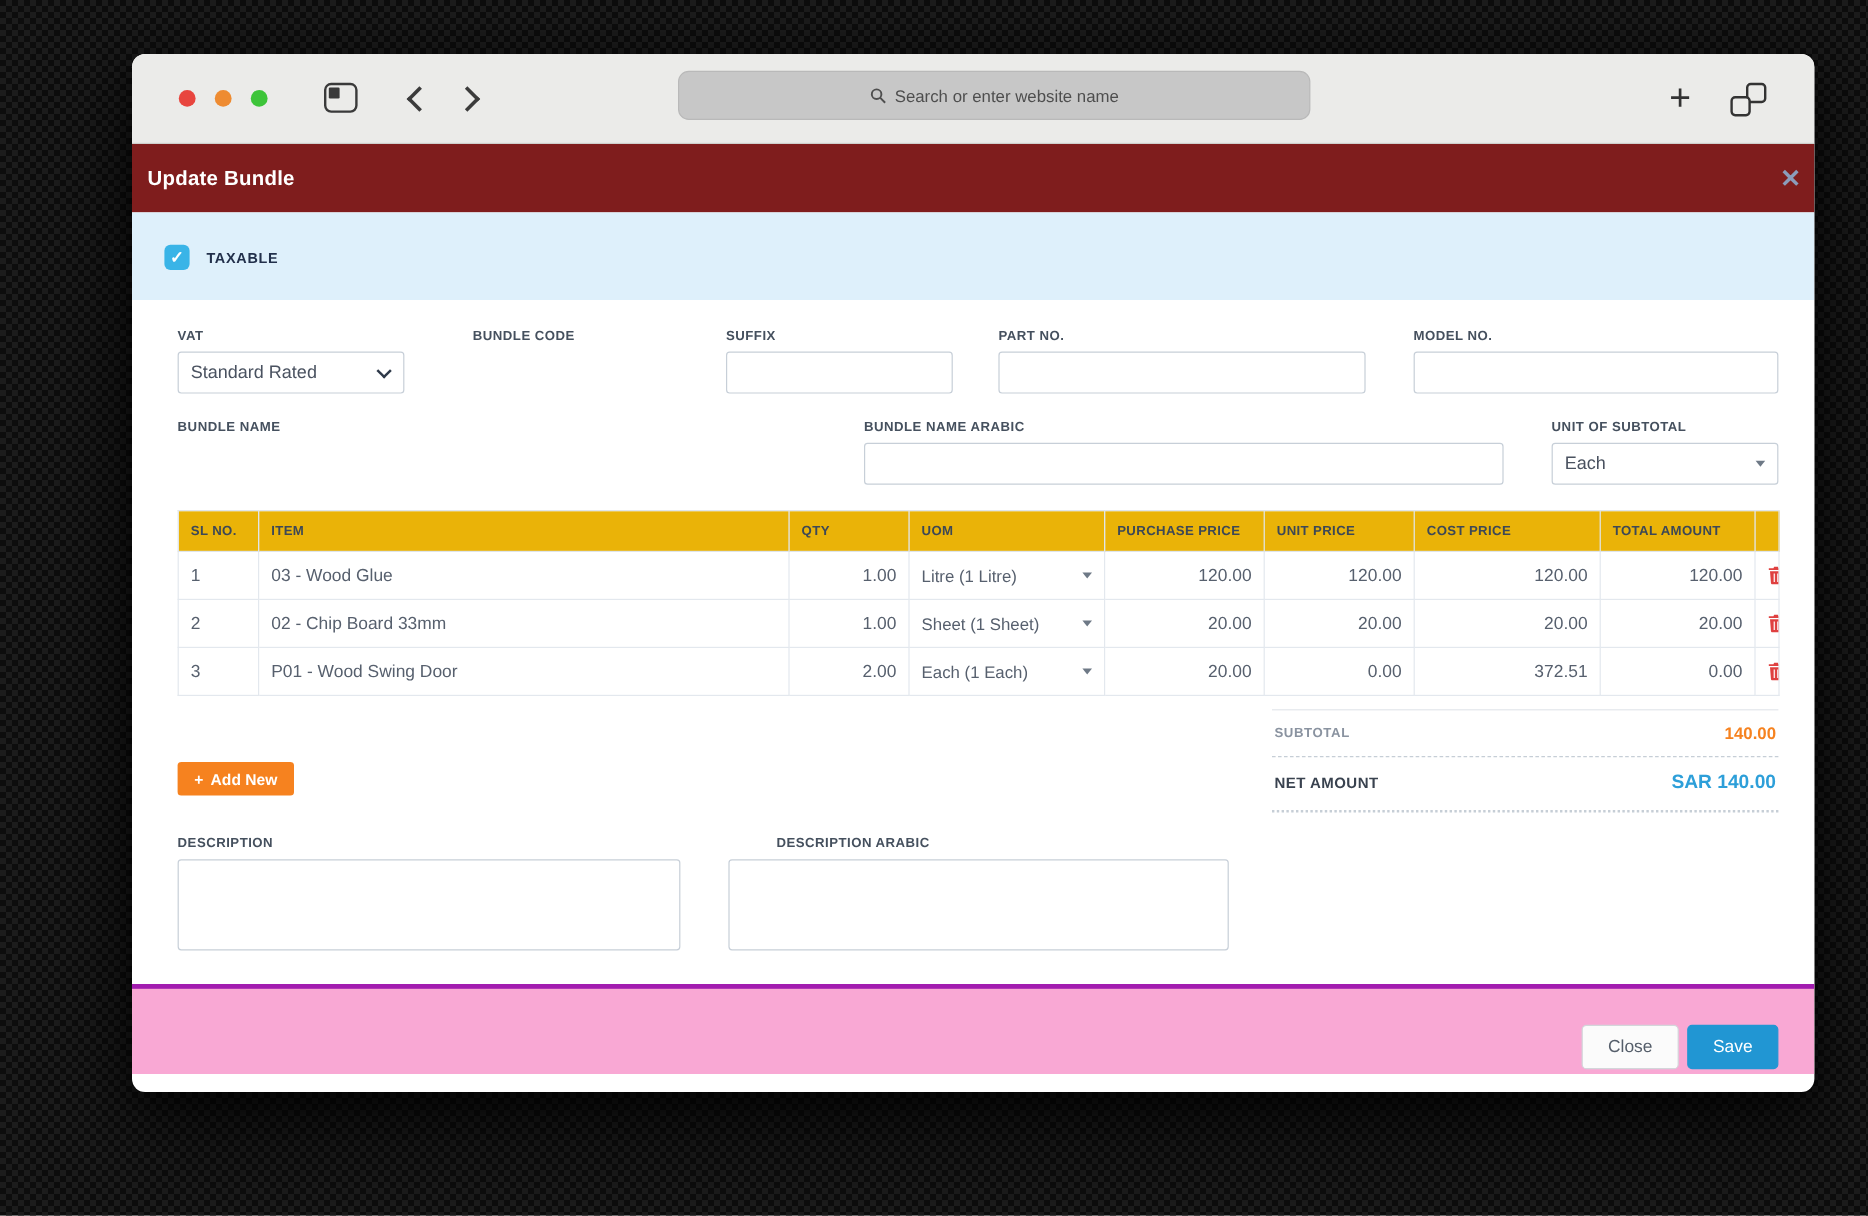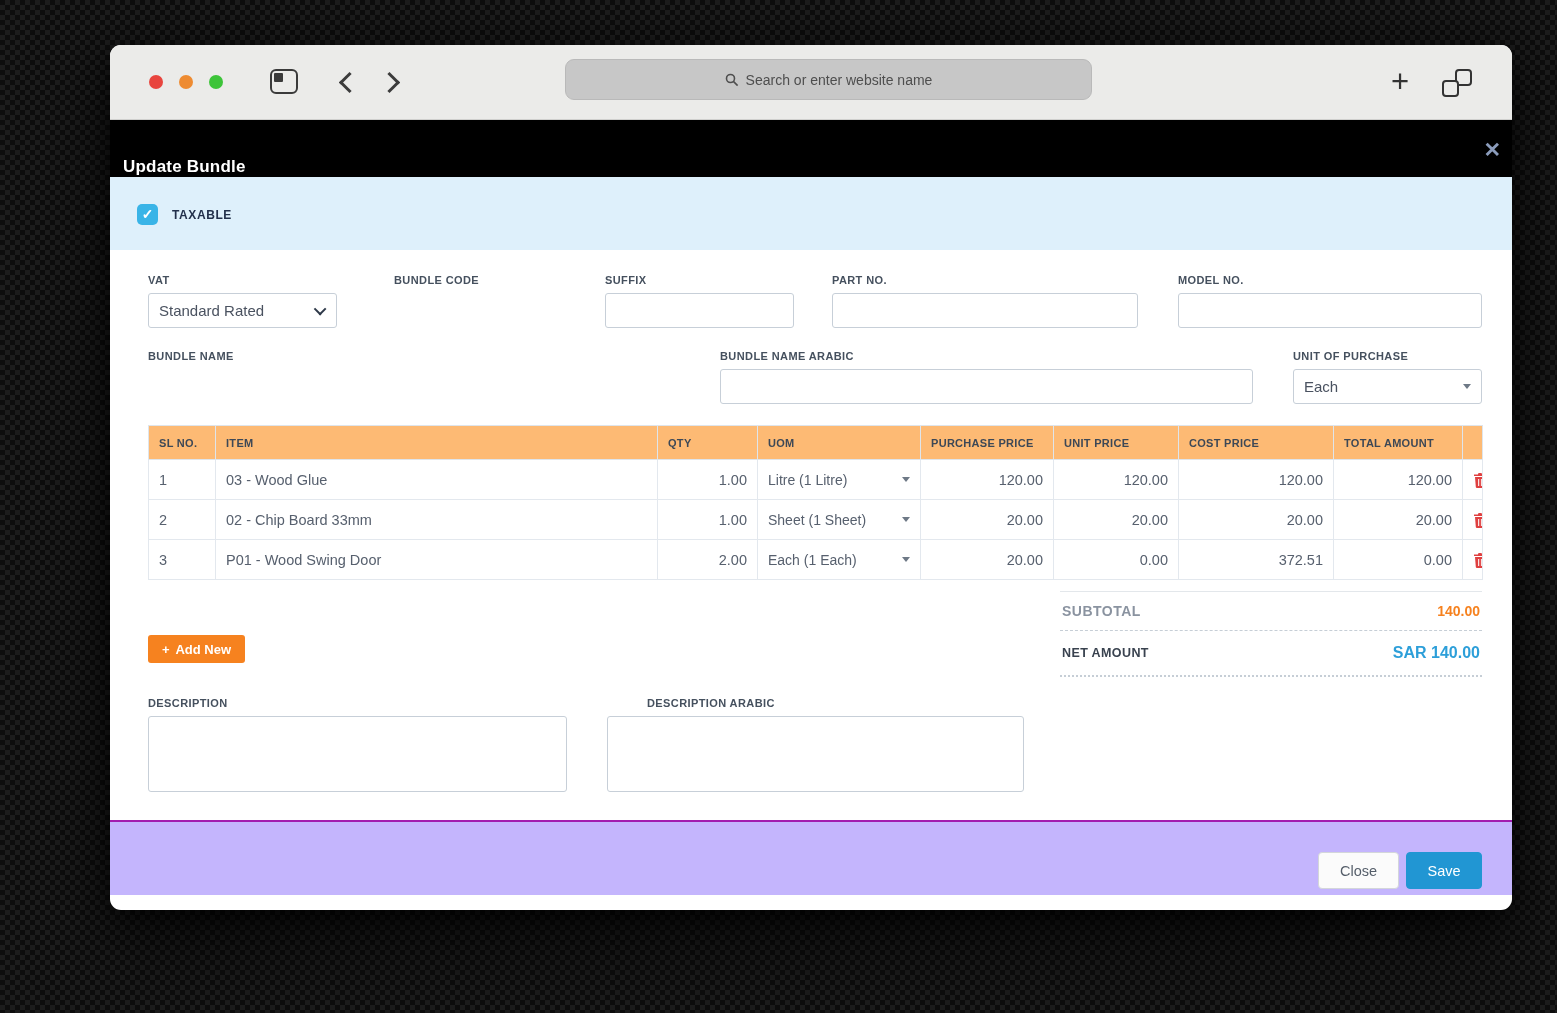--- a/index.html
+++ b/index.html
@@ -35,64 +35,64 @@
     background:#c7c7c7; border:1px solid #b9b9b9; border-radius:9px;
     display:flex; align-items:center; justify-content:center; gap:7px;
     color:#4e4e4e; font-size:14px;
   }
   .plus-btn { position:absolute; left:1272px; top:20px; width:36px; height:36px; font-size:31px; font-weight:400; color:#333; text-align:center; line-height:34px; }
   .tabs-ic { position:absolute; left:1332px; top:24px; width:30px; height:28px; }
   .tabs-ic .sq { position:absolute; width:17px; height:17px; border:2.5px solid #333; border-radius:4px; background:transparent; }
   .tabs-ic .sq.back { right:0; top:0; }
   .tabs-ic .sq.front { left:0; bottom:0; background:#ebebe9; }
   
-  .mhead { position:absolute; left:0; top:75px; width:100%; height:57px; background:#000000; display:flex; align-items:flex-end; }
+  .mhead { position:absolute; left:0; top:75px; width:100%; height:57px; background:#7f1d1d; display:flex; align-items:center; }
   .mtitle { color:#fff; font-size:17px; font-weight:700; margin-left:13px; letter-spacing:.2px; }
   .mclose { position:absolute; right:11px; top:50%; transform:translateY(-50%); color:#8b9cbb; font-size:21px; font-weight:700; cursor:pointer; line-height:1; }
   
   .taxband { position:absolute; left:0; top:132px; width:100%; height:73px; background:#def0fb; }
   .chk { position:absolute; left:27px; top:27px; width:21px; height:21px; background:#39b4e7; border-radius:5px; color:#fff; font-size:14px; font-weight:700; text-align:center; line-height:21px; }
   .taxlbl { position:absolute; left:62px; top:31px; font-size:12px; font-weight:700; color:#22304b; letter-spacing:.6px; }
   
   .content { position:absolute; left:0; top:205px; width:100%; height:570px; background:#fff; }
   .lbl { position:absolute; font-size:11px; font-weight:700; color:#45505e; letter-spacing:.4px; }
   .inp {
     position:absolute; height:35px; border:1px solid #c7cfd8; border-radius:3px; background:#fff;
     font-family:"Liberation Sans", sans-serif; font-size:15px; color:#4a5260; padding:0 10px; outline:none;
   }
   .selbox { display:flex; align-items:center; justify-content:space-between; cursor:pointer; }
   .chev-dn { width:9px; height:9px; border-left:2.5px solid #2e3949; border-bottom:2.5px solid #2e3949; transform:rotate(-45deg) translateY(-2px); }
   .tri-dn { width:0; height:0; border-left:4px solid transparent; border-right:4px solid transparent; border-top:5px solid #6e7986; }
   
   .tblwrap { position:absolute; left:38px; top:175px; width:1334px; }
   table.items { border-collapse:collapse; width:1334px; table-layout:fixed; }
-  table.items th { background:#fdba74; border:1px solid #dfe5eb; font-size:11px; font-weight:700; color:#3d4856; letter-spacing:.3px; height:34px; padding:0 10px; text-align:left; white-space:nowrap; }
+  table.items th { background:#eab308; border:1px solid #dfe5eb; font-size:11px; font-weight:700; color:#3d4856; letter-spacing:.3px; height:34px; padding:0 10px; text-align:left; white-space:nowrap; }
   table.items td { border:1px solid #e3e8ee; background:#fff; font-size:14.5px; color:#57606e; height:40px; padding:0 10px; white-space:nowrap; overflow:hidden; }
   th.num, td.num { text-align:right; }
   td.uomcell { padding-right:8px; }
   .uominner { display:flex; align-items:center; justify-content:space-between; cursor:pointer; font-size:14px; }
   td.trashcell { padding:0; text-align:center; }
   .trash { display:inline-block; width:14px; height:15px; vertical-align:middle; cursor:pointer; }
   
   .addnew {
     position:absolute; left:38px; top:385px; width:97px; height:28px; background:#f6821f; border:none; border-radius:3px;
     color:#fff; font-family:"Liberation Sans", sans-serif; font-size:13px; font-weight:700; cursor:pointer;
     display:flex; align-items:center; justify-content:center; gap:6px;
   }
   .totals { position:absolute; left:950px; top:341px; width:422px; }
   .trow { display:flex; align-items:center; justify-content:space-between; padding:0 2px; }
   .trow1 { height:40px; border-top:1px solid #e3e7eb; border-bottom:1px dashed #c6ced6; }
   .trow2 { height:46px; border-bottom:2px dotted #c6ced6; }
-  .tlbl1 { font-size:14px; font-weight:700; color:#8a93a0; letter-spacing:.5px; }
+  .tlbl1 { font-size:11px; font-weight:700; color:#8a93a0; letter-spacing:.5px; }
   .tval1 { font-size:14px; font-weight:700; color:#f6821f; }
   .tlbl2 { font-size:12.5px; font-weight:700; color:#39424f; letter-spacing:.4px; }
   .tval2 { font-size:16px; font-weight:700; color:#2d9fd9; }
   .tarea { position:absolute; border:1px solid #c7cfd8; border-radius:3px; background:#fff; resize:none; outline:none; font-family:"Liberation Sans", sans-serif; font-size:14px; color:#4a5260; padding:8px 10px; }
   
-  .mfoot { position:absolute; left:0; top:775px; width:100%; height:75px; background:#c4b5fd; border-top:2px solid #a21caf; }
+  .mfoot { position:absolute; left:0; top:775px; width:100%; height:75px; background:#f9a8d4; border-top:4px solid #a21caf; }
   .btn { position:absolute; top:30px; height:37px; border-radius:4px; font-family:"Liberation Sans", sans-serif; font-size:14.5px; cursor:pointer; }
   .btn-close { left:1208px; width:81px; background:#fbfbfb; border:1px solid #d3d6da; color:#555e6a; }
   .btn-save { left:1296px; width:76px; background:#2196d3; border:1px solid #2196d3; color:#fff; }
 </style>
 </head>
 <body>
 
 <div class="window">
 
   <div class="chrome">
@@ -137,21 +137,21 @@
     <div class="inp selbox" style="left:38px; top:43px; width:189px;">
       <span>Standard Rated</span>
       <span class="chev-dn"></span>
     </div>
     <input class="inp" style="left: 495px; top: 43px; width: 189px;" value="">
     <input class="inp" style="left: 722px; top: 43px; width: 306px;" value="">
     <input class="inp" style="left: 1068px; top: 43px; width: 304px;" value="">
 
     <div class="lbl" style="left:38px; top:100px;">BUNDLE NAME</div>
     <div class="lbl" style="left:610px; top:100px;">BUNDLE NAME ARABIC</div>
-    <div class="lbl" style="left:1183px; top:100px;">UNIT OF PURCHASE</div>
+    <div class="lbl" style="left:1183px; top:100px;">UNIT OF SUBTOTAL</div>
 
     <input class="inp" style="left: 610px; top: 119px; width: 533px;" value="">
     <div class="inp selbox" style="left:1183px; top:119px; width:189px;">
       <span>Each</span>
       <span class="tri-dn"></span>
     </div>
 
     <div class="tblwrap">
       <table class="items">
         <colgroup>

